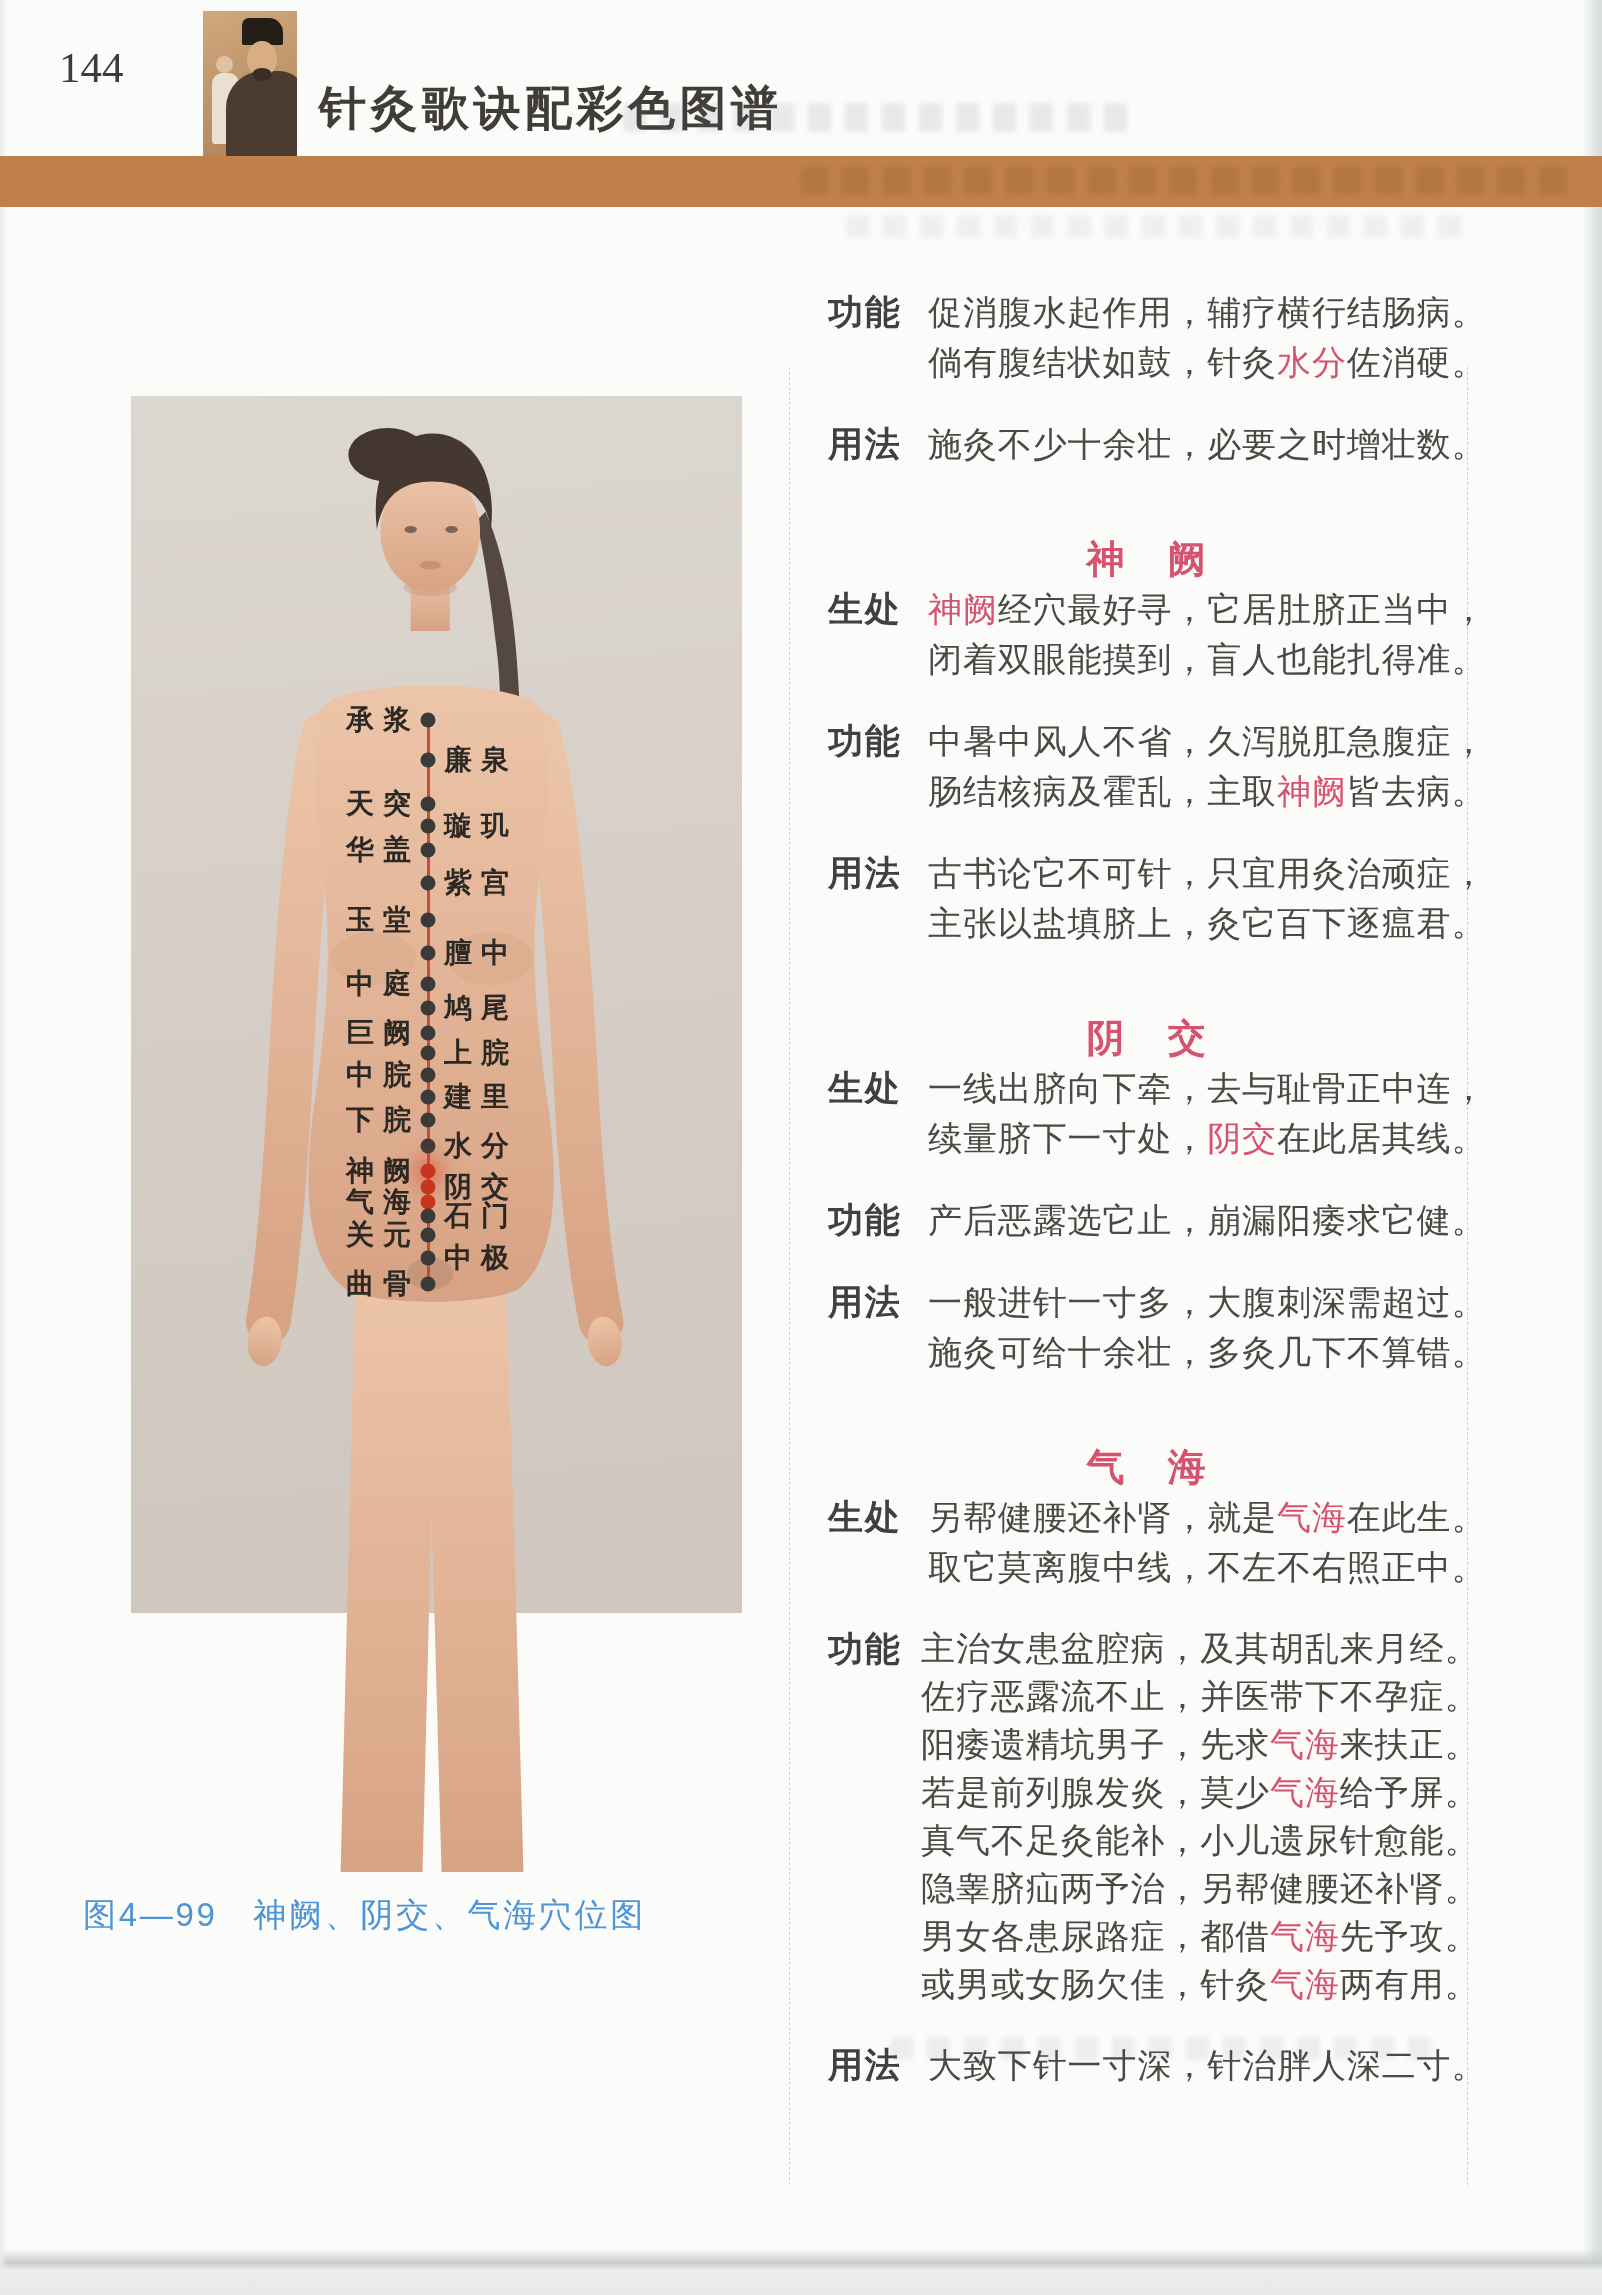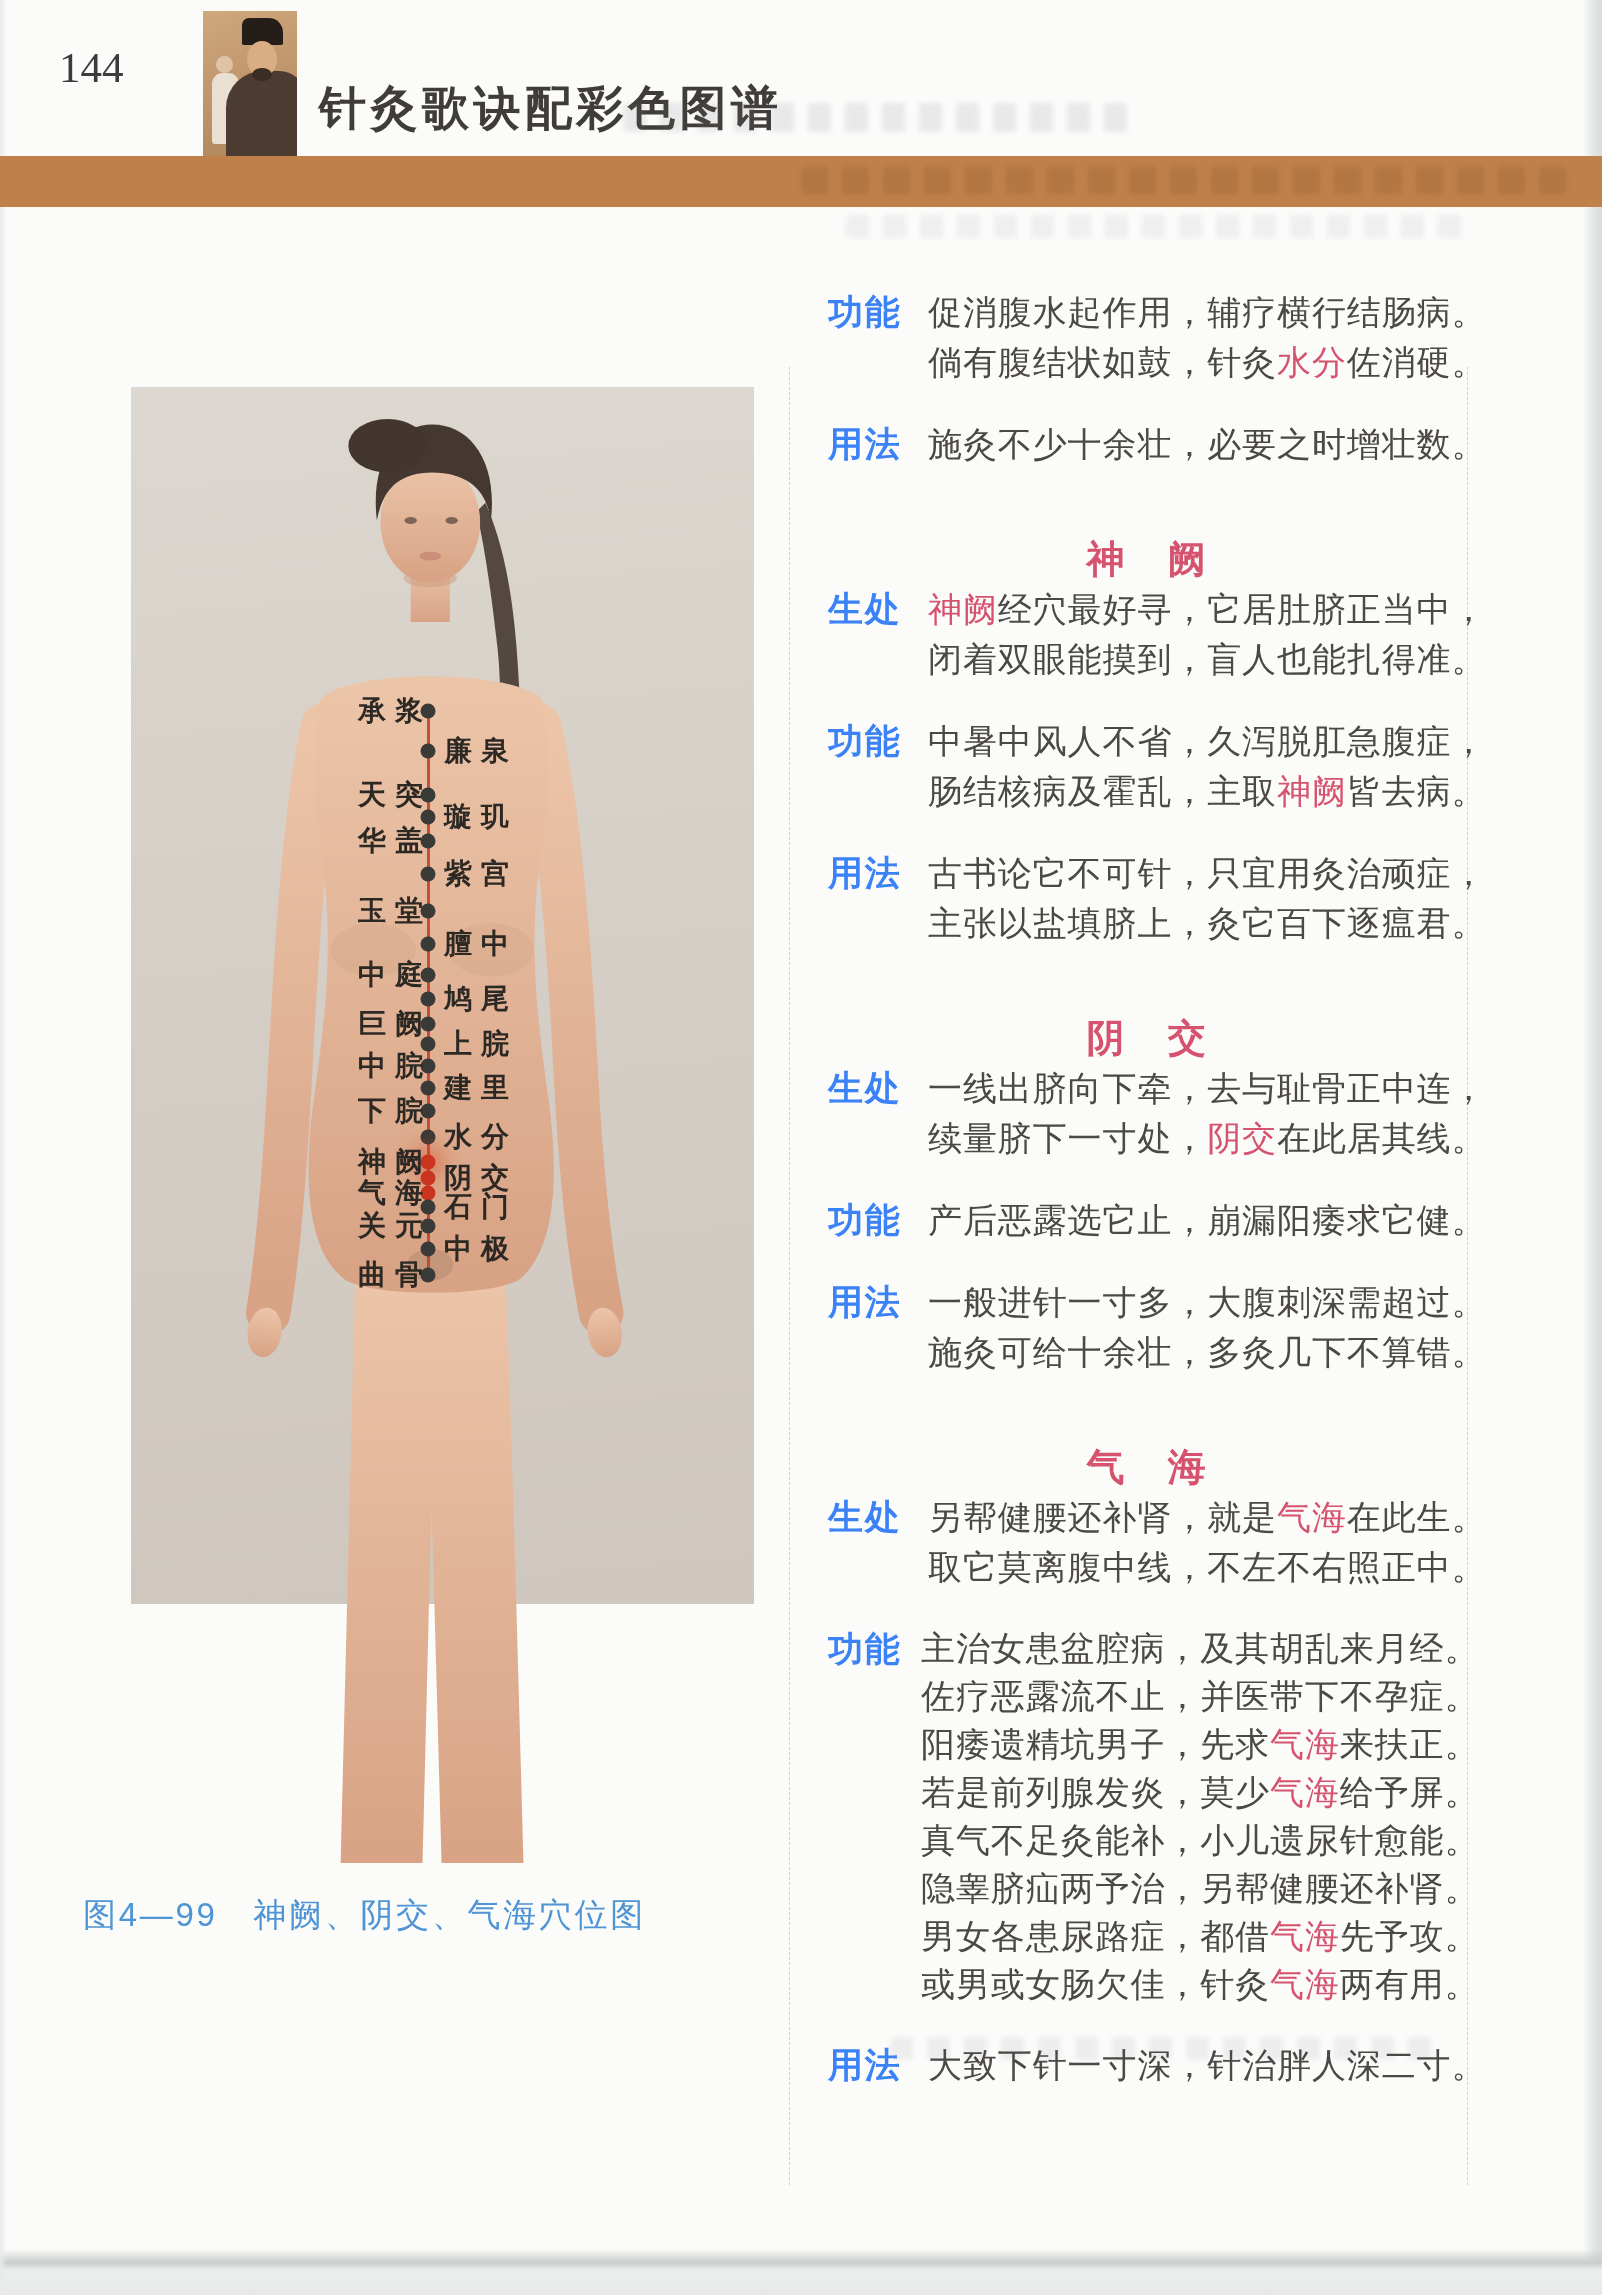--- a/index.html
+++ b/index.html
@@ -36,22 +36,22 @@
   
   .smudge{position:absolute;filter:blur(2.7px);border-radius:5.3px;pointer-events:none;}
   .smudge.gray{background:repeating-linear-gradient(90deg,rgba(110,110,118,.30) 0 23px,rgba(110,110,118,0) 23px 37px);}
   .smudge.brown{background:repeating-linear-gradient(90deg,rgba(80,50,25,.26) 0 27px,rgba(80,50,25,0) 27px 41px);}
   .s1{left:623px;top:103px;width:516px;height:28.5px;opacity:.45;}
   .s2{left:801px;top:167px;width:766px;height:27px;opacity:.5;}
   .s3{left:846px;top:215px;width:623px;height:23px;opacity:.3;}
   .s4{left:890px;top:2037px;width:543px;height:23px;opacity:.35;}
 
   
-  .photo{position:absolute;left:131px;top:387px;width:611px;height:1217px;margin:0;
-         background:linear-gradient(175deg,#dcd7d0 0%,#d4cdc5 55%,#cfc7be 100%);padding-left:12px;}
+  .photo{position:absolute;left:131px;top:396px;width:611px;height:1217px;margin:0;
+         background:linear-gradient(175deg,#dcd7d0 0%,#d4cdc5 55%,#cfc7be 100%);}
   .photo svg{position:absolute;left:0;top:0;}
   .midline{position:absolute;left:296px;top:324px;width:2.7px;height:564px;background:var(--line-red);opacity:.9;}
   .overlay{position:absolute;left:0;top:0;width:100%;height:100%;}
   .dot{position:absolute;left:297px;width:15px;height:15px;border-radius:50%;background:#3a3a38;transform:translate(-50%,-50%);}
   .dot.red{background:var(--dot-red);}
   .dot.glow{box-shadow:0 0 18px 9px rgba(214,70,45,.45);}
   .plabel{position:absolute;font-family:"DejaVu Serif","Liberation Serif",serif;font-size:28px;font-weight:700;
           color:#2c2824;letter-spacing:9px;transform:translateY(-50%);white-space:nowrap;line-height:28px;text-align:right;}
   .plabel.left{right:322px;text-align:right;}
   .plabel.right{left:313px;}
@@ -59,21 +59,21 @@
            font-size:33px;color:var(--caption-blue);letter-spacing:2.7px;font-weight:500;}
 
   
   .guide{position:absolute;top:367px;height:1818px;width:0;border-left:1.8px dashed #c3c7cf;opacity:.8;}
   .gl{left:789px;}
   .gr{left:1467px;}
   .text-col{position:absolute;left:828px;top:287px;width:639px;color:#4b4845;}
   .sec-header{margin-top:65px;height:50px;line-height:50px;text-align:center;
               font-size:38px;font-weight:700;color:var(--accent-pink);letter-spacing:2.7px;}
   .block{display:flex;margin-bottom:32px;}
-  .block-label{width:77px;flex:none;font-weight:700;font-size:35px;line-height:50px;color:#3b82f6;letter-spacing:1.8px;}
+  .block-label{width:77px;flex:none;font-weight:700;font-size:35px;line-height:50px;color:#404040;letter-spacing:1.8px;}
   .block-lines{margin-left:23px;font-size:34px;line-height:50px;letter-spacing:0.9px;white-space:nowrap;}
   .block-lines.tight{line-height:48px;margin-left:16px;}
   .hl{color:var(--accent-pink);}
 </style>
 </head>
 <body>
 
 <div class="page">
 
   <div class="edge edge-right"></div>

